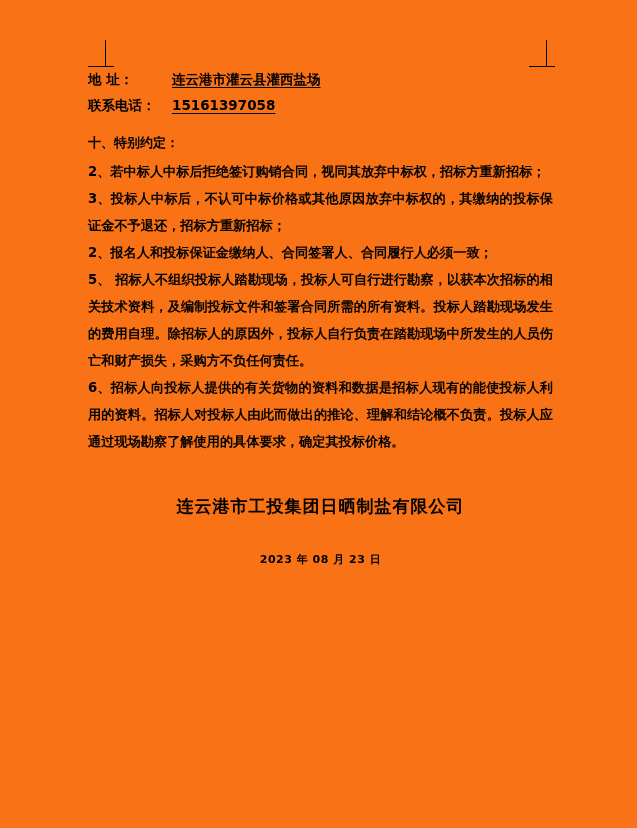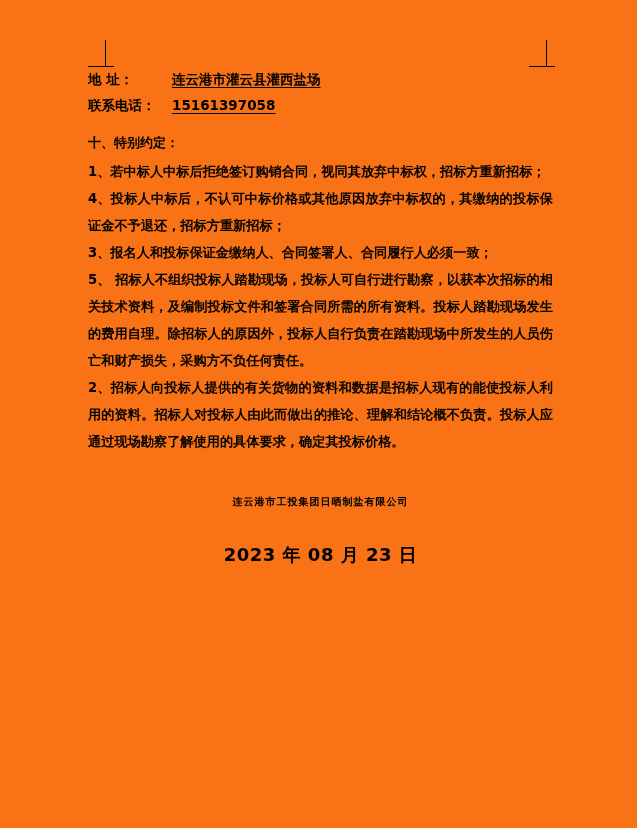--- a/index.html
+++ b/index.html
@@ -69,28 +69,28 @@
   .para {
     font-size: 13.2px;
     line-height: 27px;
     font-weight: bold;
     text-align: justify;
     text-justify: inter-ideograph;
     margin: 0;
   }
   .company {
     text-align: center;
-    font-size: 10px;
+    font-size: 17px;
     font-weight: bold;
     margin-top: 40px;
     letter-spacing: 1px;
   }
   .date {
     text-align: center;
-    font-size: 18px;
+    font-size: 11px;
     font-weight: bold;
     margin-top: 34px;
     letter-spacing: 0.5px;
   }
 </style>
 </head>
 <body>
 
 <div class="page">
 
@@ -105,23 +105,23 @@
       <div class="addr-line">
         <span class="addr-label lbl-w1">地        址：</span><span class="addr-value">连云港市灌云县灌西盐场</span>
       </div>
       <div class="addr-line">
         <span class="addr-label lbl-w3">联系电话：</span><span class="addr-value">15161397058</span>
       </div>
     </div>
 
     <div class="section-title">十、特别约定：</div>
 
-    <p class="para">1、若中标人中标后拒绝签订购销合同，视同其放弃中标权，招标方重新招标；</p>
-    <p class="para">4、投标人中标后，不认可中标价格或其他原因放弃中标权的，其缴纳的投标保证金不予退还，招标方重新招标；</p>
-    <p class="para">3、报名人和投标保证金缴纳人、合同签署人、合同履行人必须一致；</p>
+    <p class="para">2、若中标人中标后拒绝签订购销合同，视同其放弃中标权，招标方重新招标；</p>
+    <p class="para">3、投标人中标后，不认可中标价格或其他原因放弃中标权的，其缴纳的投标保证金不予退还，招标方重新招标；</p>
+    <p class="para">2、报名人和投标保证金缴纳人、合同签署人、合同履行人必须一致；</p>
     <p class="para">5、 招标人不组织投标人踏勘现场，投标人可自行进行勘察，以获本次招标的相关技术资料，及编制投标文件和签署合同所需的所有资料。投标人踏勘现场发生的费用自理。除招标人的原因外，投标人自行负责在踏勘现场中所发生的人员伤亡和财产损失，采购方不负任何责任。</p>
-    <p class="para">2、招标人向投标人提供的有关货物的资料和数据是招标人现有的能使投标人利用的资料。招标人对投标人由此而做出的推论、理解和结论概不负责。投标人应通过现场勘察了解使用的具体要求，确定其投标价格。</p>
+    <p class="para">6、招标人向投标人提供的有关货物的资料和数据是招标人现有的能使投标人利用的资料。招标人对投标人由此而做出的推论、理解和结论概不负责。投标人应通过现场勘察了解使用的具体要求，确定其投标价格。</p>
 
     <div class="company">连云港市工投集团日晒制盐有限公司</div>
     <div class="date">2023 年 08 月 23 日</div>
 
   </div>
 </div>
 
 </body></html>

